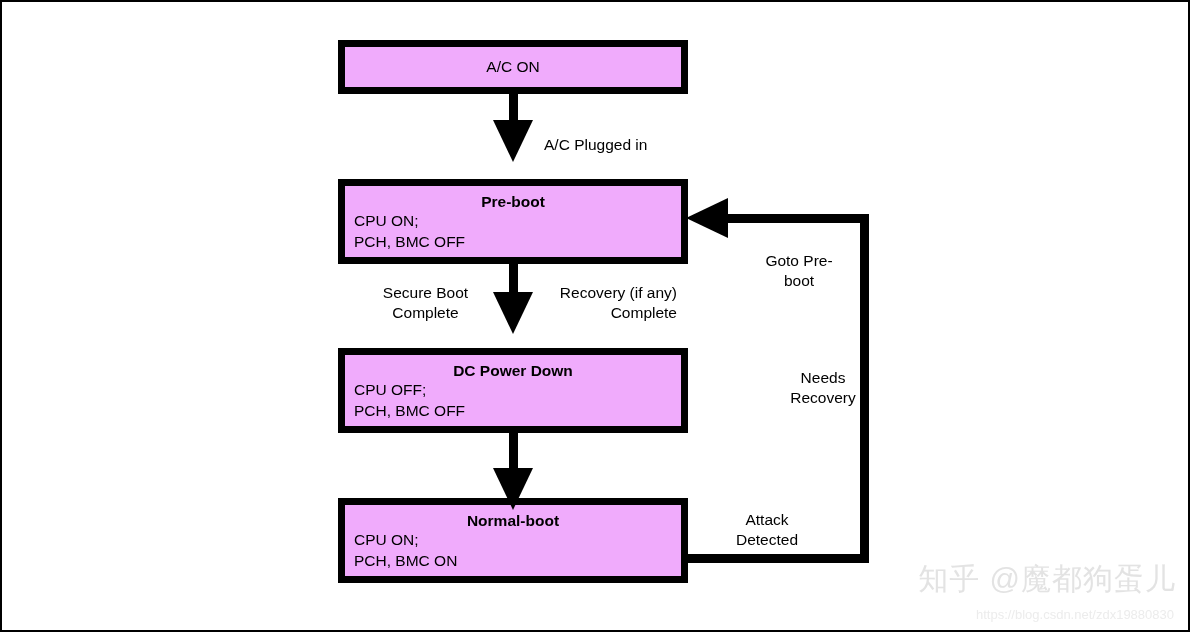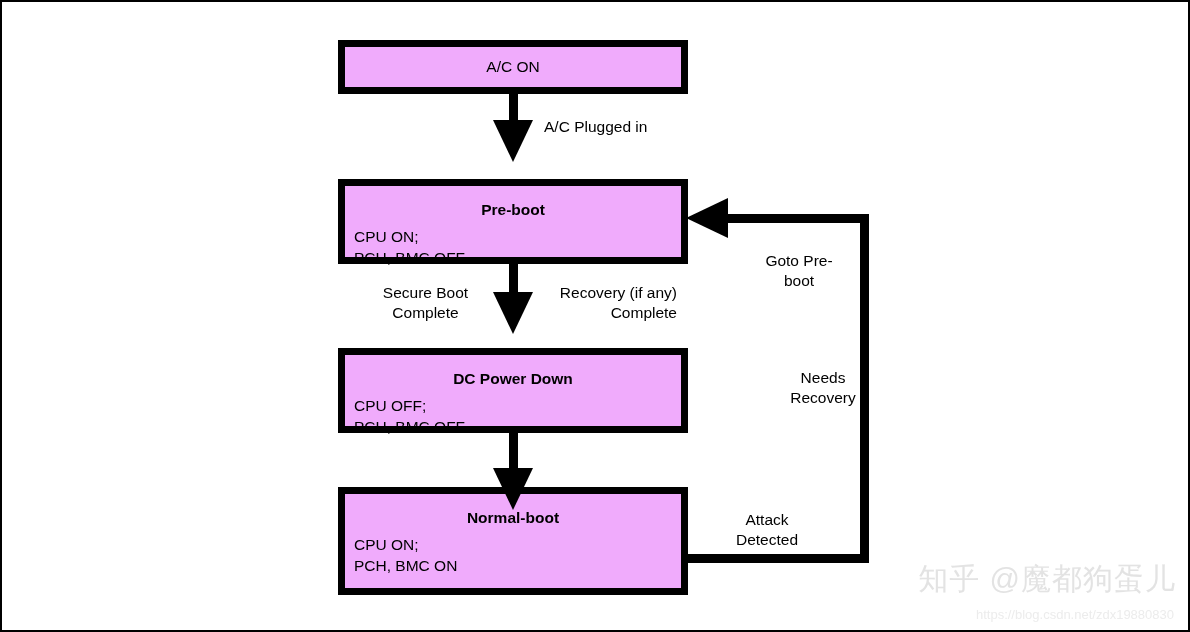--- a/index.html
+++ b/index.html
@@ -26,21 +26,21 @@
     border: 7px solid #000000;
     left: 336px;
     width: 350px;
   }
   .box-title {
     text-align: center;
     font-weight: bold;
     font-size: 15.5px;
     color: #000000;
     line-height: 1.25;
-    margin: 8px;
+    margin: 0;
     padding: 0;
   }
   .box-body {
     text-align: left;
     font-size: 15.5px;
     color: #000000;
     line-height: 1.32;
     margin: 0;
     padding: 0 0 0 9px;
     white-space: pre-line;
@@ -50,21 +50,21 @@
     font-size: 15.5px;
     color: #000000;
     line-height: 1.2;
     margin: 0;
   }
 
   
   #box-ac-on      { top: 38px;  height: 54px; display: flex; align-items: center; justify-content: center; }
   #box-preboot    { top: 177px; height: 85px; padding-top: 6px; }
   #box-dcpower    { top: 346px; height: 85px; padding-top: 6px; }
-  #box-normalboot { top: 485px; height: 108px; padding-top: 6px; }
+  #box-normalboot { top: 496px; height: 85px; padding-top: 6px; }
 
   
   .vline {
     position: absolute;
     background: #000000;
     width: 9px;
   }
   .hline {
     position: absolute;
     background: #000000;
@@ -100,21 +100,21 @@
   #loop-head   { left: 684px; top: 196px; }
 
   
   .edge-label {
     position: absolute;
     font-size: 15.5px;
     color: #000000;
     line-height: 1.32;
     white-space: pre-line;
   }
-  #label-ac-plugged   { left: 542px; top: 115px; text-align: left; }
+  #label-ac-plugged   { left: 542px; top: 133px; text-align: left; }
   #label-secure-boot  { left: 356px; top: 281px; width: 135px; text-align: center; }
   #label-recovery     { left: 525px; top: 281px; width: 150px; text-align: right; }
   #label-goto-preboot { left: 757px; top: 249px; width: 80px;  text-align: center; }
   #label-needs-recov  { left: 776px; top: 366px; width: 90px;  text-align: center; }
   #label-attack       { left: 715px; top: 508px; width: 100px; text-align: center; }
 
   
   #watermark {
     position: absolute;
     right: 12px;

